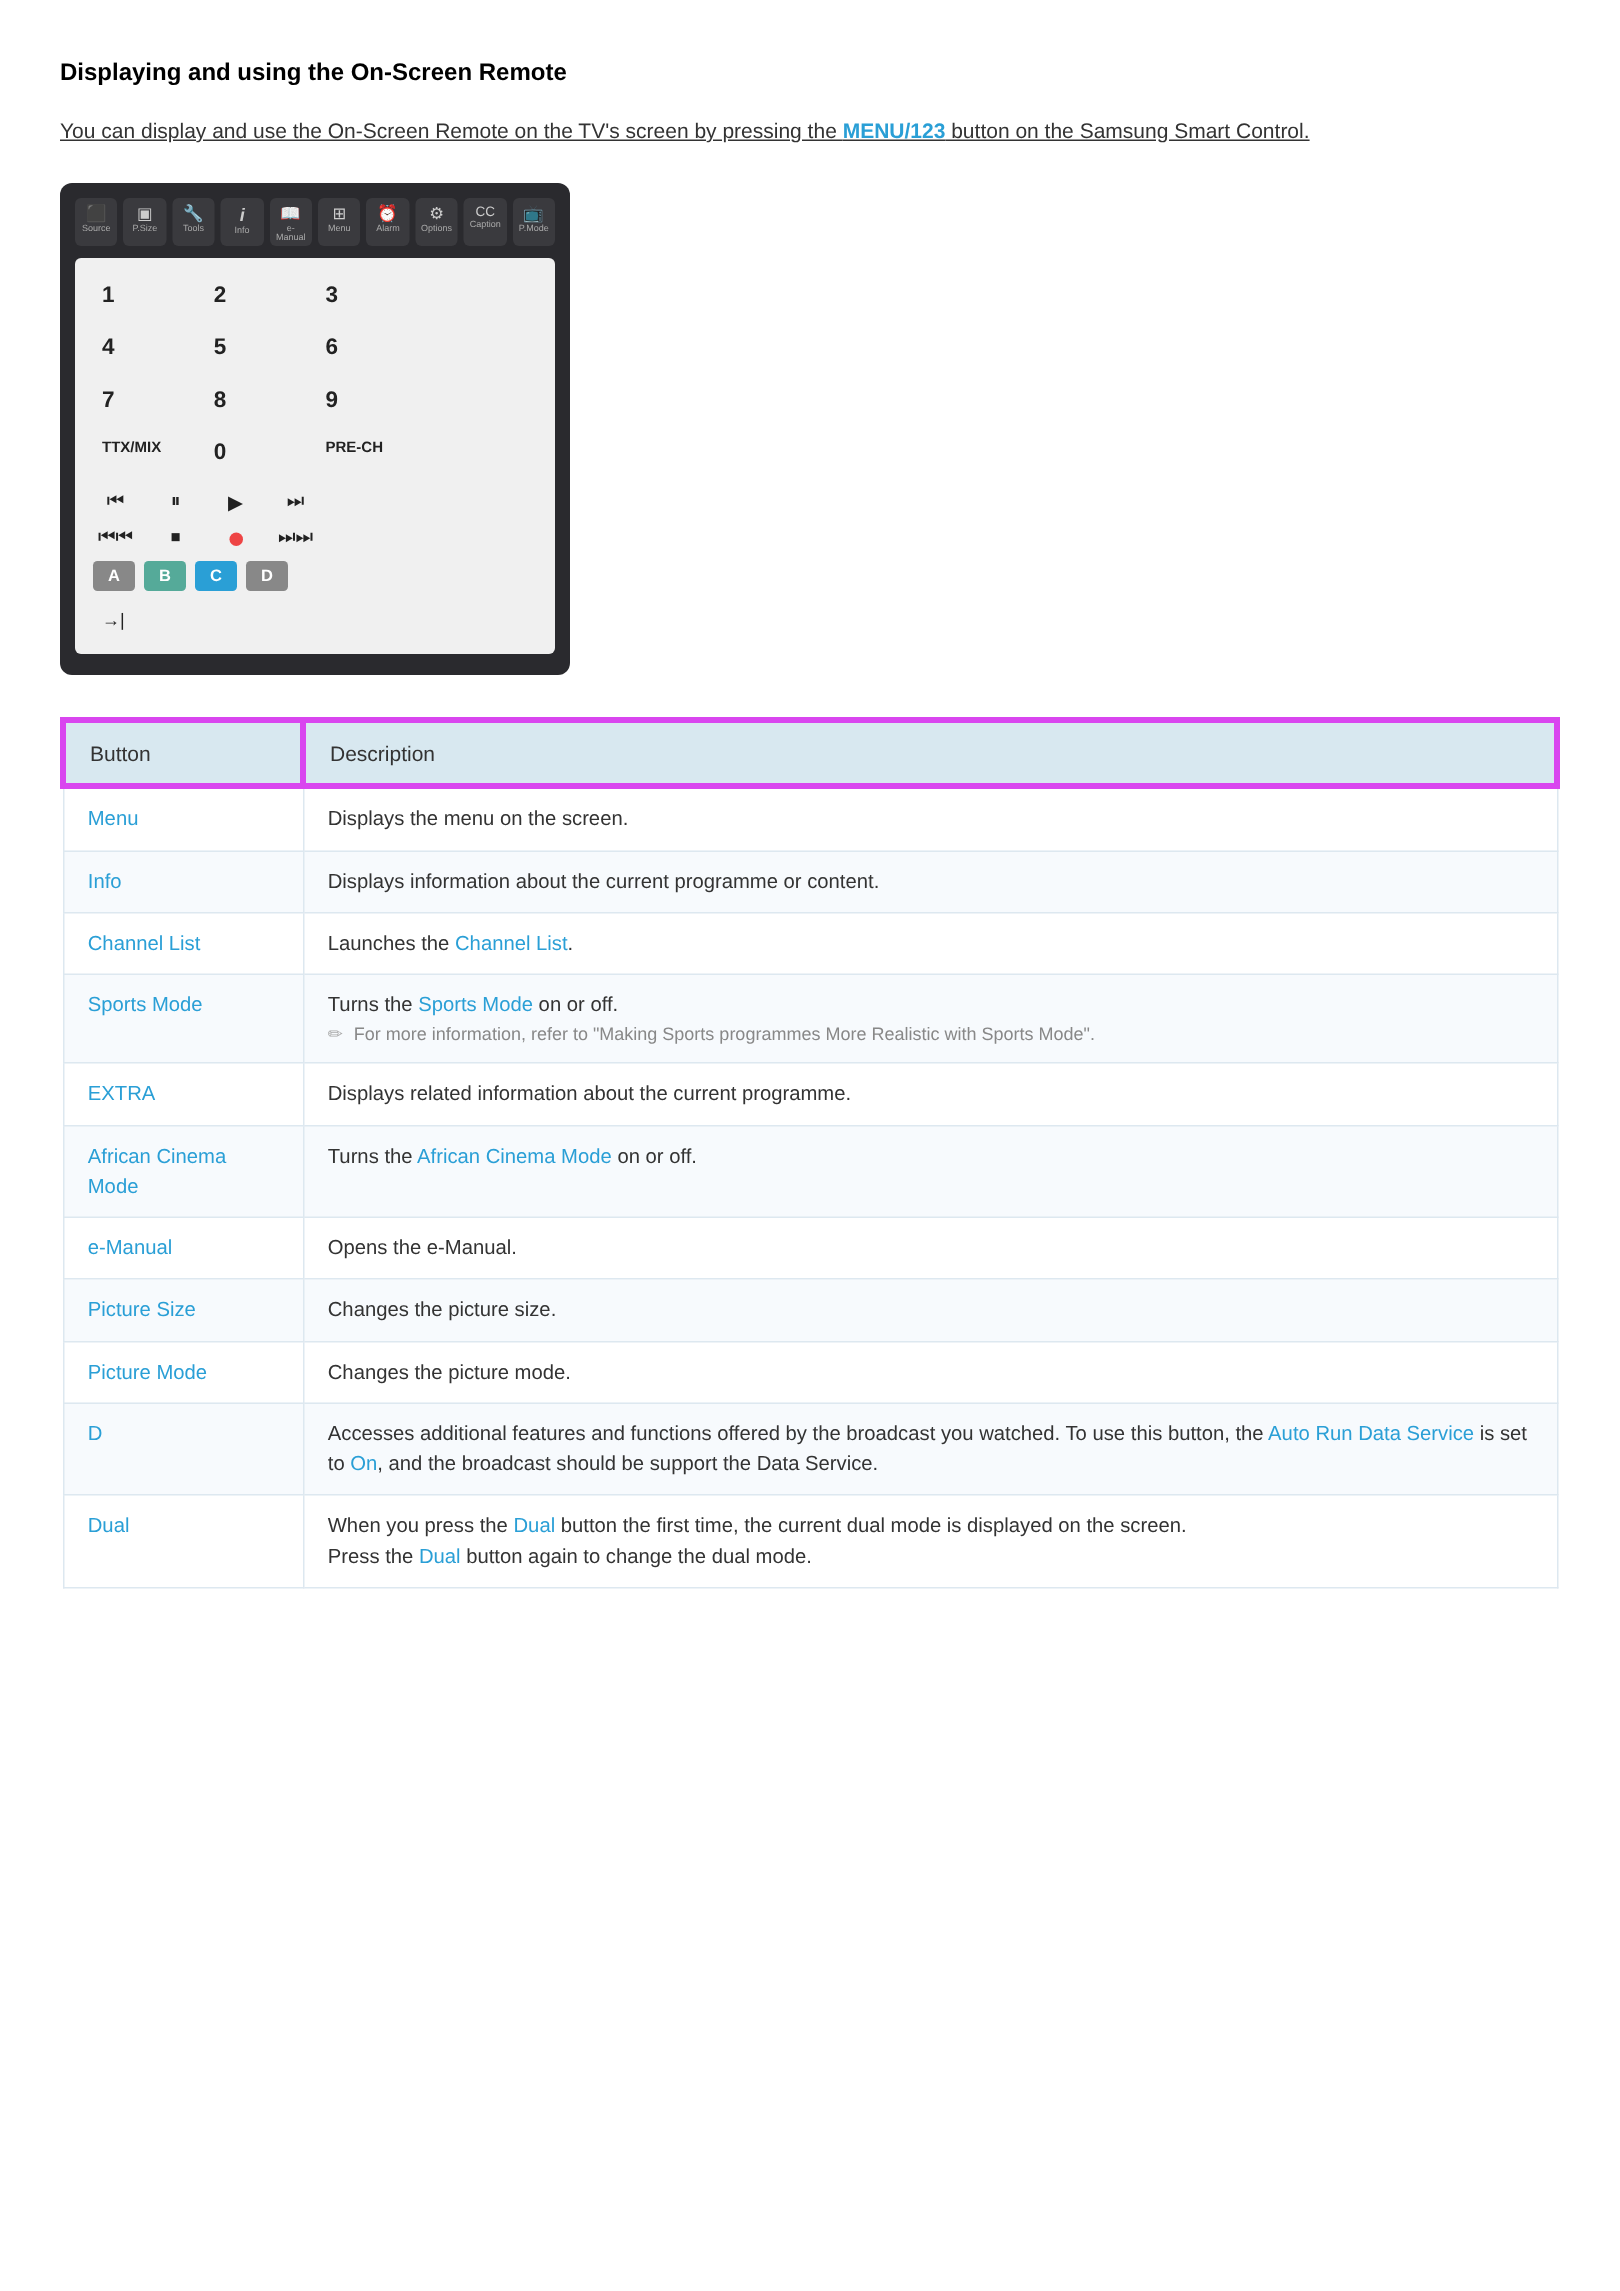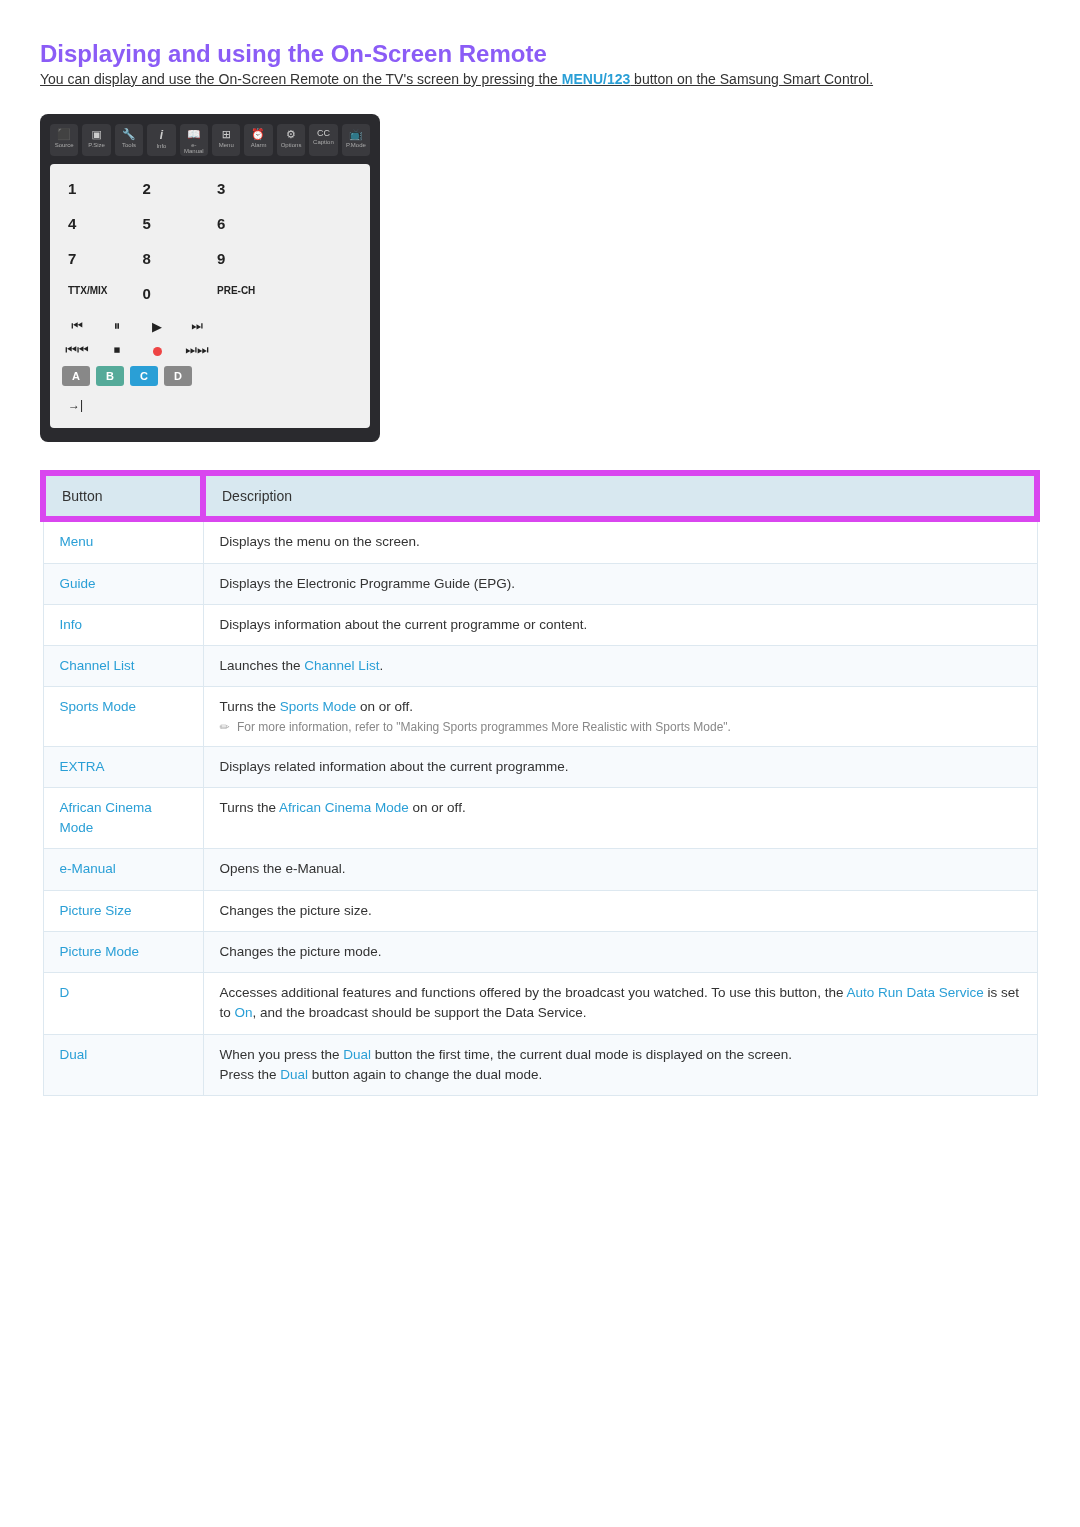--- a/index.html
+++ b/index.html
@@ -5,23 +5,24 @@
     * { box-sizing: border-box; margin: 0; padding: 0; }
     body {
       font-family: Arial, sans-serif;
       background: #fff;
       color: #333;
       font-size: 14px;
       padding: 40px 40px 40px 40px;
       max-width: 1080px;
     }
     h1 {
-      color: #8b5cf6;
-      font-size: 24px;
-      font-weight: bold;
+      color: #000000;
+      font-size: 16px;
+      font-weight: bold;
+      margin-bottom: 18px;
     }
     .intro {
       font-size: 14px;
       line-height: 1.6;
       margin-bottom: 24px;
       color: #333;
       text-decoration: underline;
     }
     .highlight {
       color: #2a9fd6;
@@ -142,21 +143,21 @@
       border-collapse: collapse;
       border: 1px solid #c8d8e8;
     }
     .desc-table th {
       background: #d8e8f0;
       padding: 12px 16px;
       text-align: left;
       font-weight: normal;
       font-size: 14px;
       color: #333;
-      border: 6px solid #d946ef;
+      border: 4px solid #d946ef;
     }
     .desc-table td {
       padding: 10px 16px;
       border: 1px solid #dde8f0;
       vertical-align: top;
       font-size: 13.5px;
       color: #333;
       line-height: 1.5;
     }
     .desc-table tr:nth-child(even) td {
@@ -302,24 +303,20 @@
     </tr>
   </thead>
   <tbody>
 
     <tr>
       <td class="btn-col"><span class="link">Menu</span></td>
       <td>Displays the menu on the screen.</td>
     </tr>
 
 
-    <tr>
-      <td class="btn-col"><span class="link">Guide</span></td>
-      <td>Displays the Electronic Programme Guide (EPG).</td>
-    </tr>
 
     <tr>
       <td class="btn-col"><span class="link">Info</span></td>
       <td>Displays information about the current programme or content.</td>
     </tr>
 
     <tr>
       <td class="btn-col"><span class="link">Channel List</span></td>
       <td>Launches the <span class="link">Channel List</span>.</td>
     </tr>

